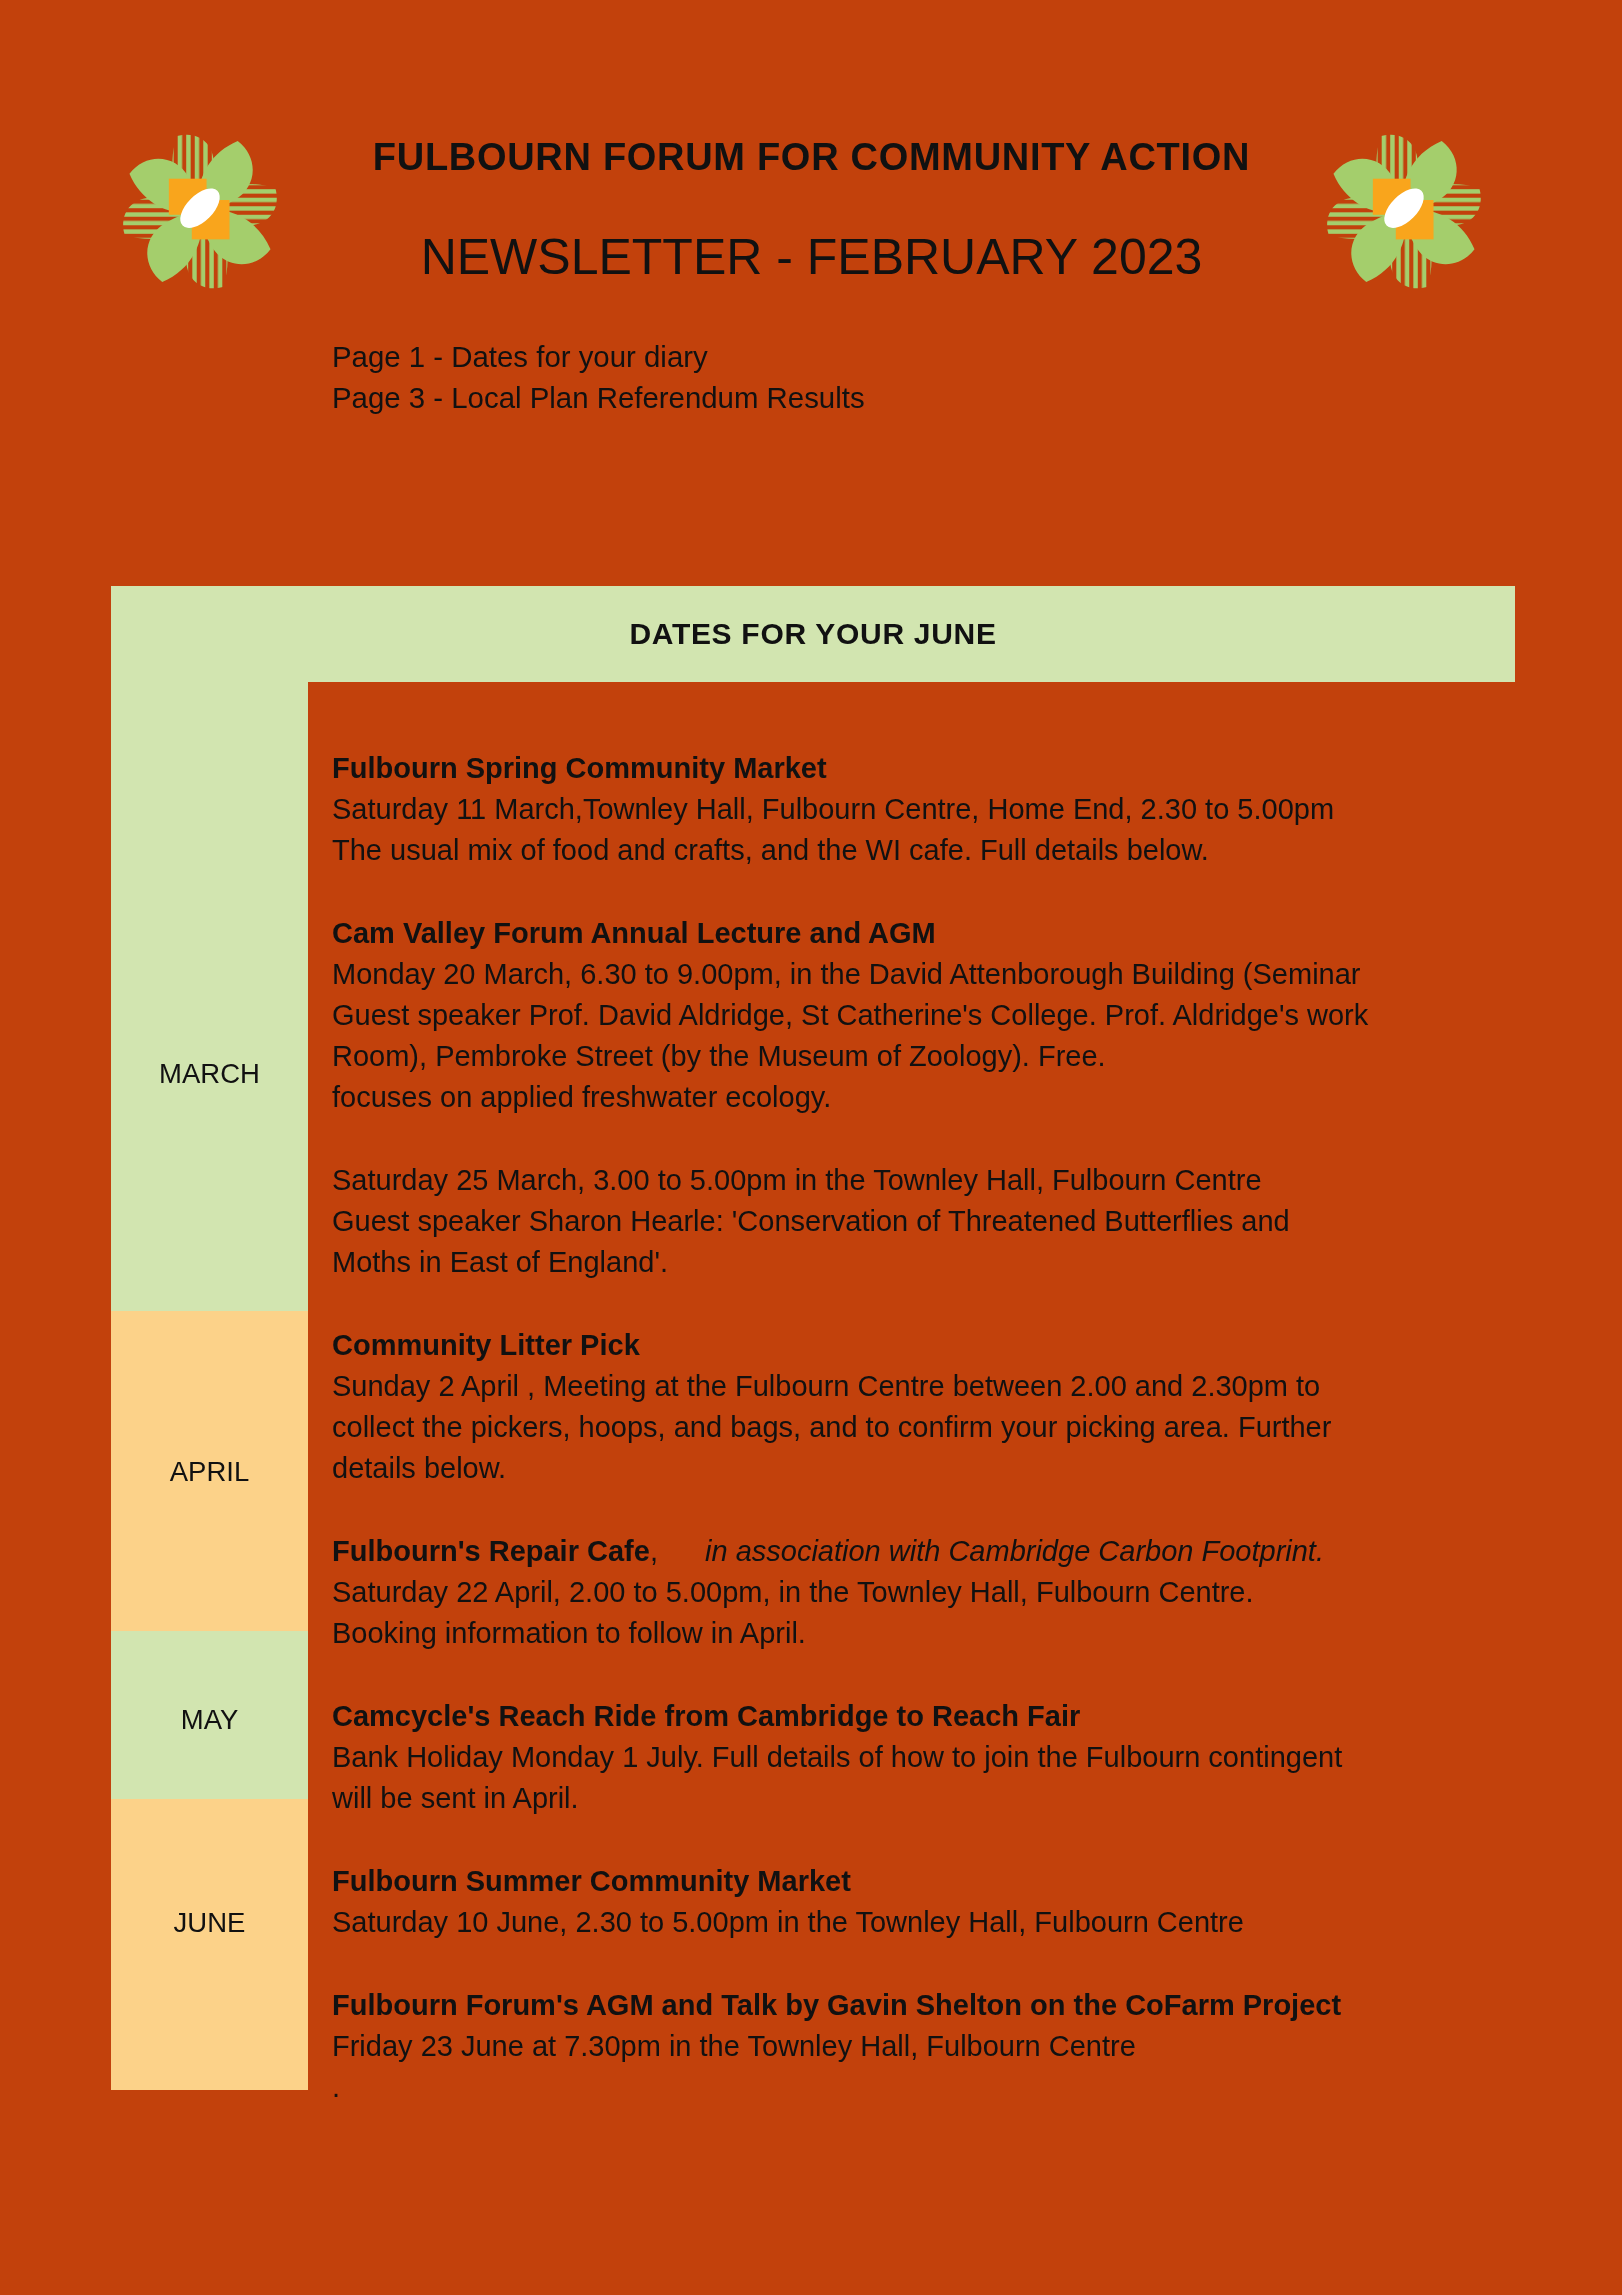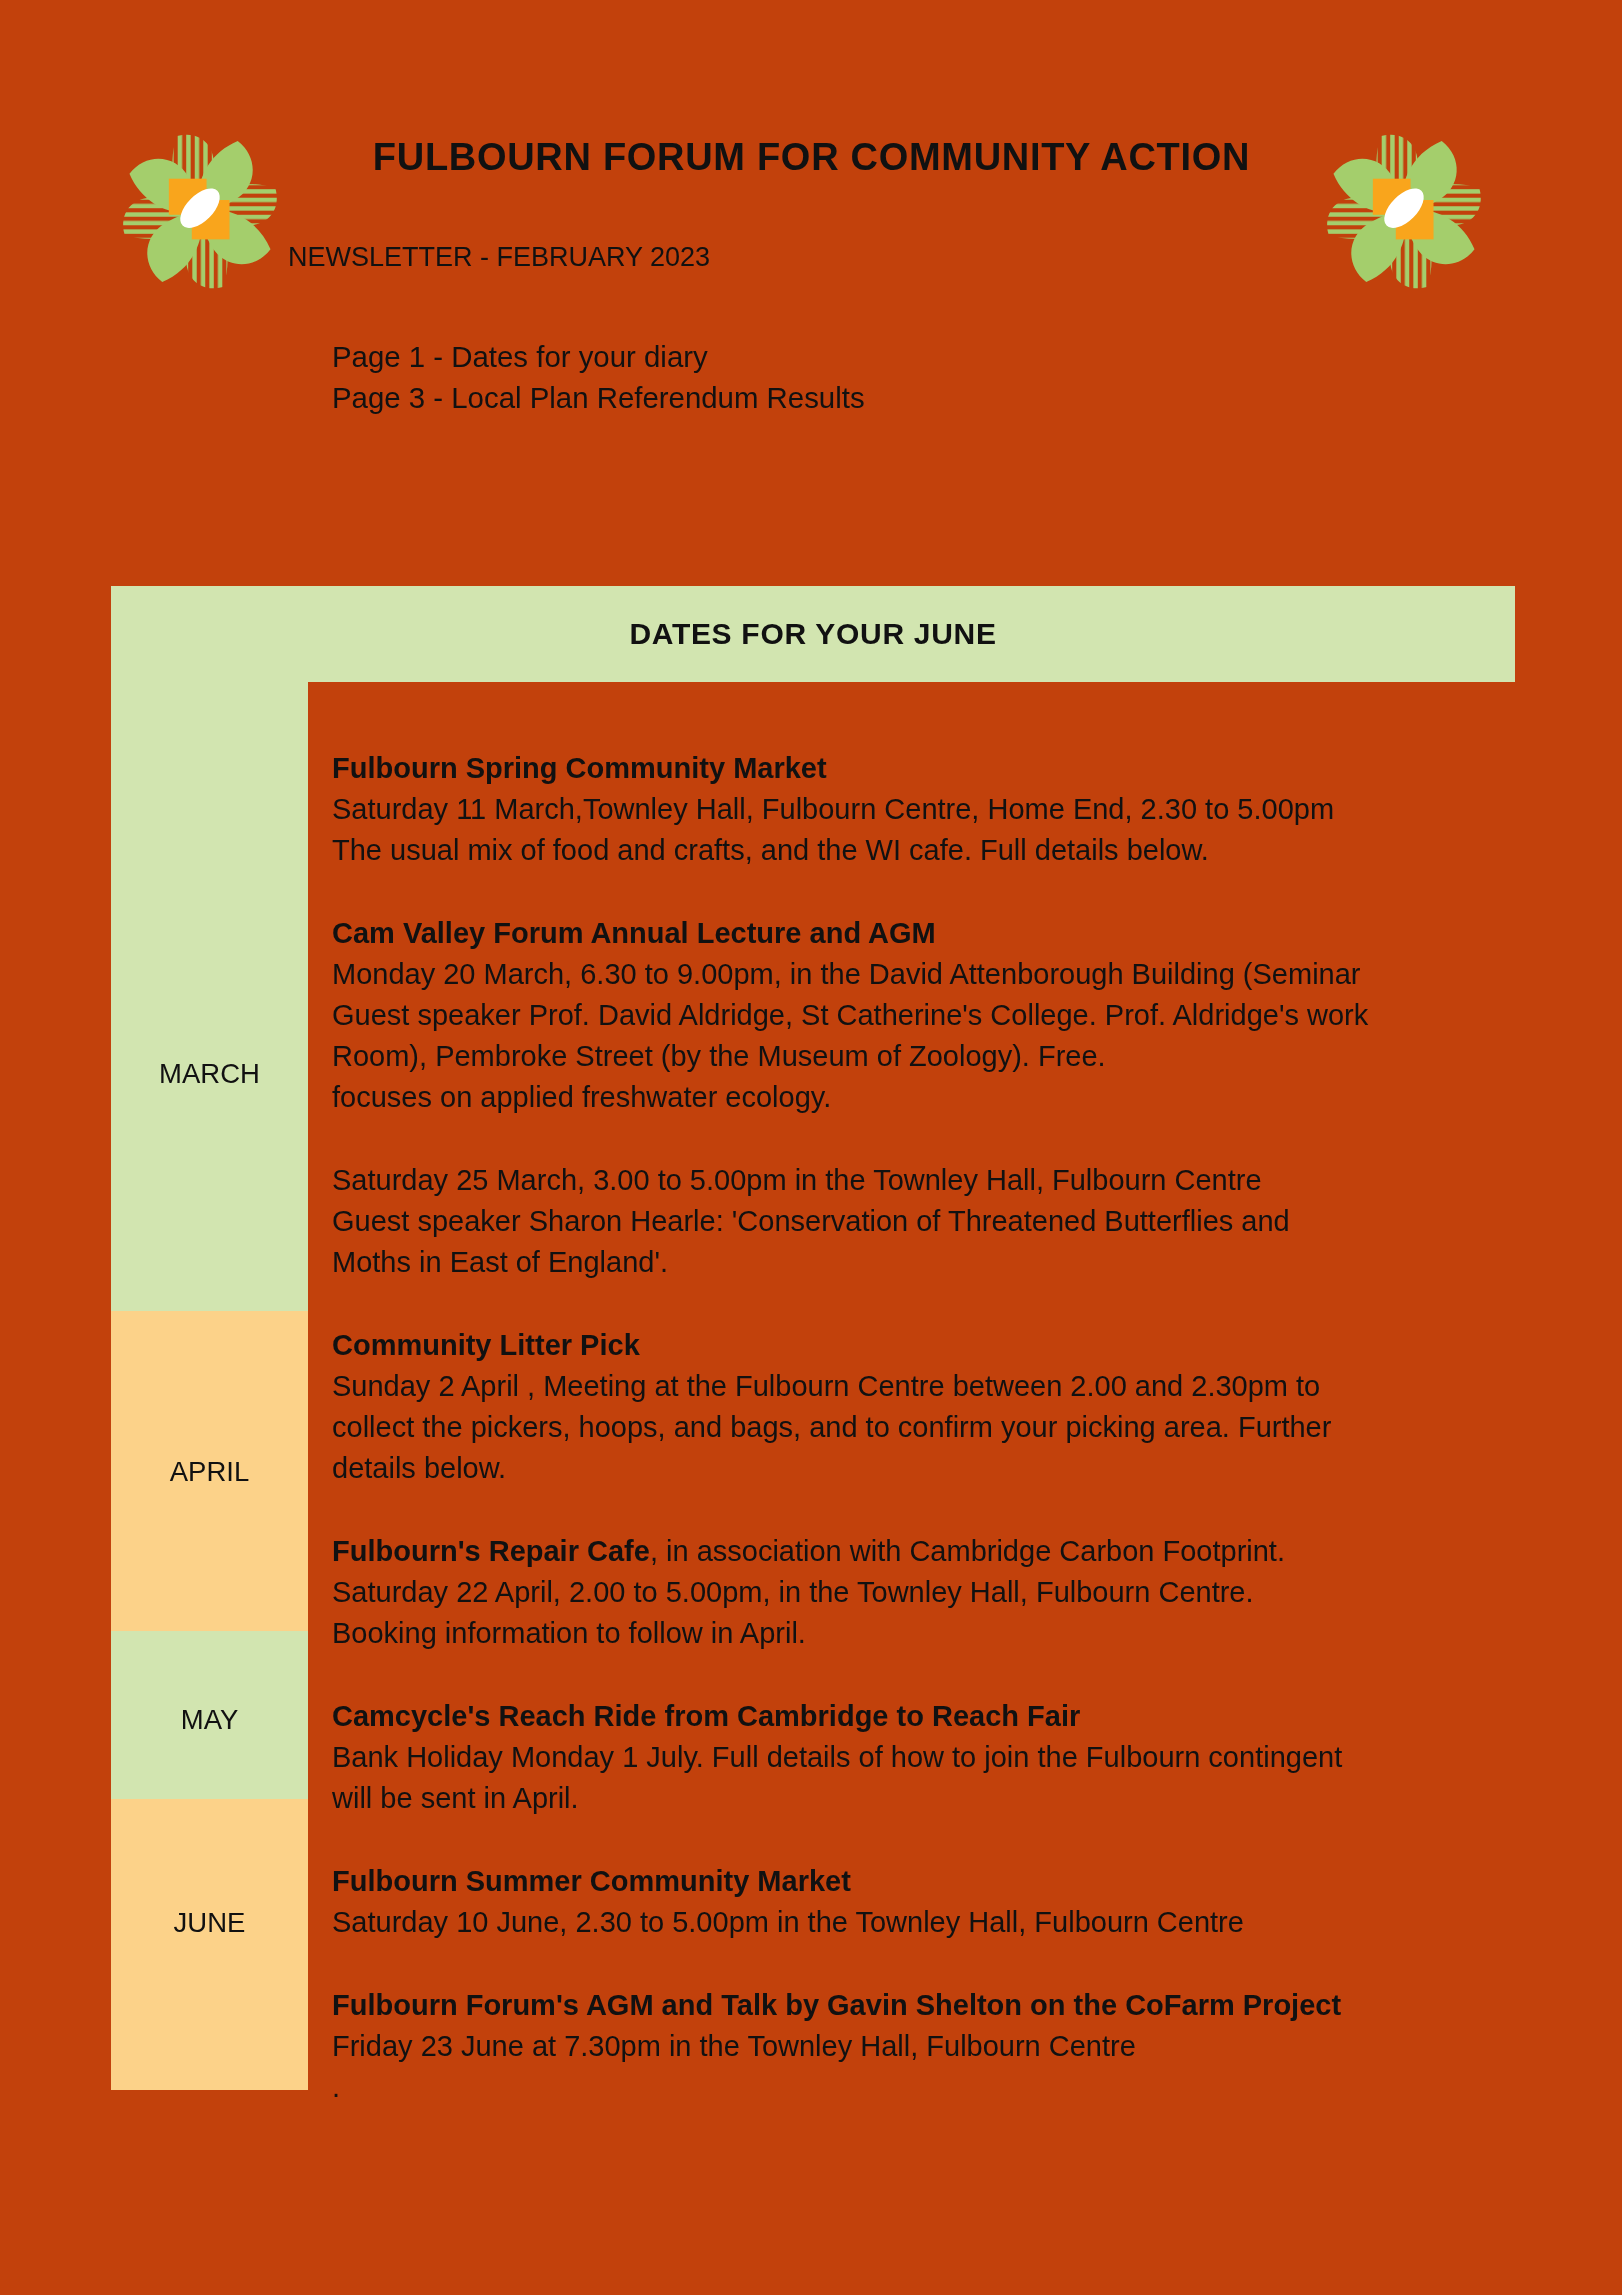--- a/index.html
+++ b/index.html
@@ -15,21 +15,21 @@
   .logo{position:absolute;top:128px;width:164px;height:167px;}
   .logo.left{left:118px;}
   .logo.right{left:1322px;}
   .hdr-title{
     position:absolute;top:134px;left:288px;width:1047px;
     text-align:center;font-size:38px;font-weight:bold;line-height:46px;
     letter-spacing:0.7px;white-space:nowrap;
   }
   .hdr-sub{
     position:absolute;top:234px;left:288px;width:1047px;
-    font-size:27px;font-weight:normal;line-height:46px;
+    text-align:center;font-size:50px;font-weight:normal;line-height:46px;
     white-space:nowrap;
   }
   
   .toc{
     position:absolute;top:336px;left:332px;
     font-size:29.4px;line-height:41px;
   }
   
   .band{position:absolute;left:111px;}
   .diary-header{
@@ -53,21 +53,21 @@
   .ml-may{top:1699px;}
   .ml-june{top:1902px;}
   
   .content{
     position:absolute;left:332px;top:748px;width:1191px;
     font-size:29px;line-height:41px;
   }
   .event{margin:0 0 42px 0;}
   .event .title{font-weight:bold;}
   .event .t-sep{font-weight:normal;}
-  .event .t-italic{font-weight:normal;}
+  .event .t-italic{font-weight:normal;font-style:italic;margin-left:39px;}
   .event .line{white-space:nowrap;}
 </style>
 </head>
 <body>
 
 <div class="page">
 
   <div class="logo left">
     <svg viewBox="0 0 100 100" width="164" height="167" aria-hidden="true">
       <defs>

